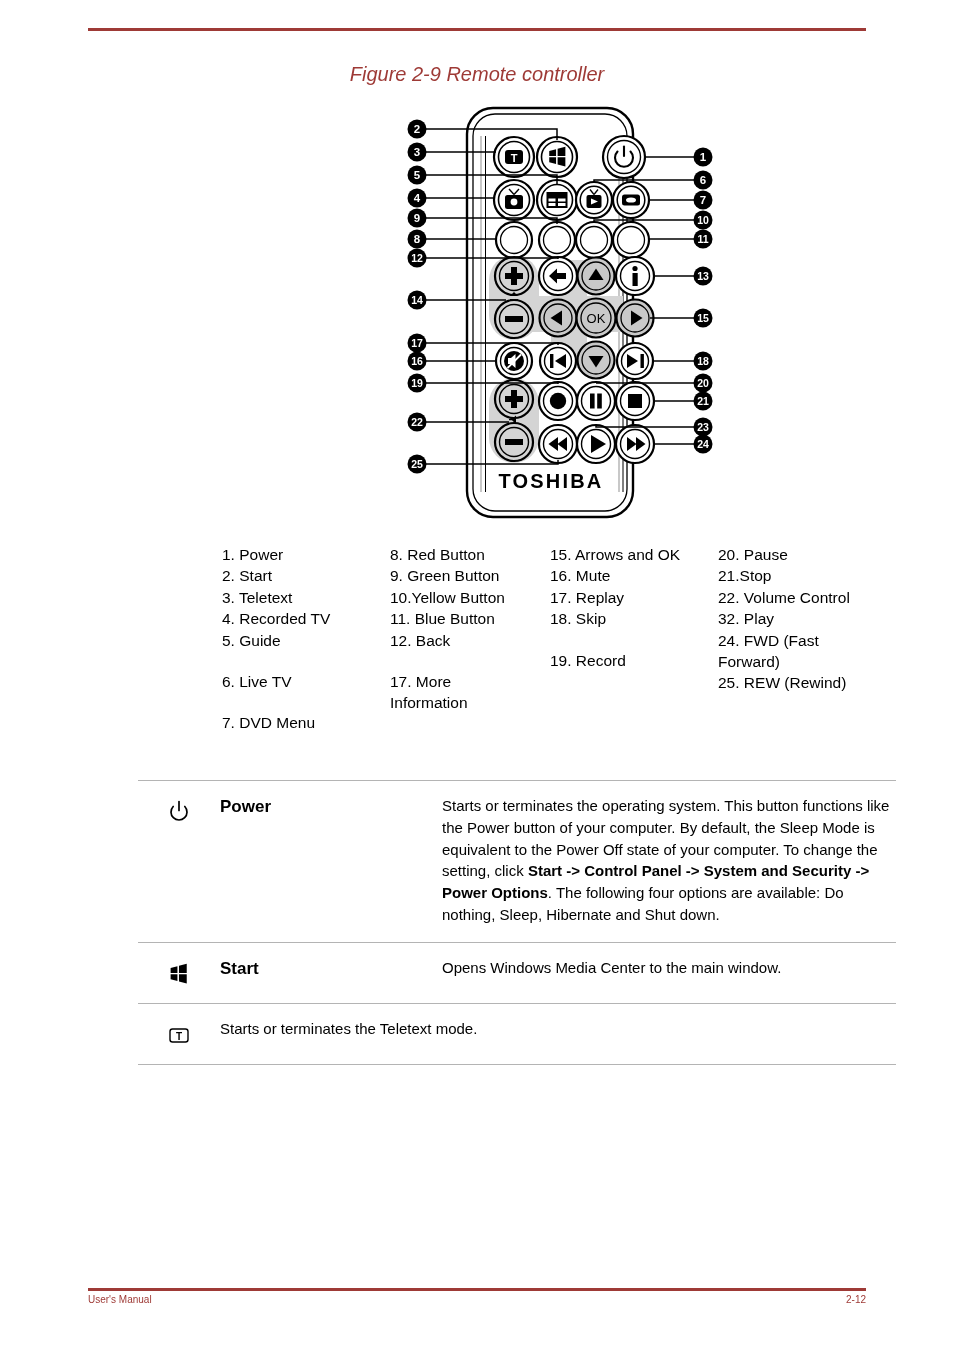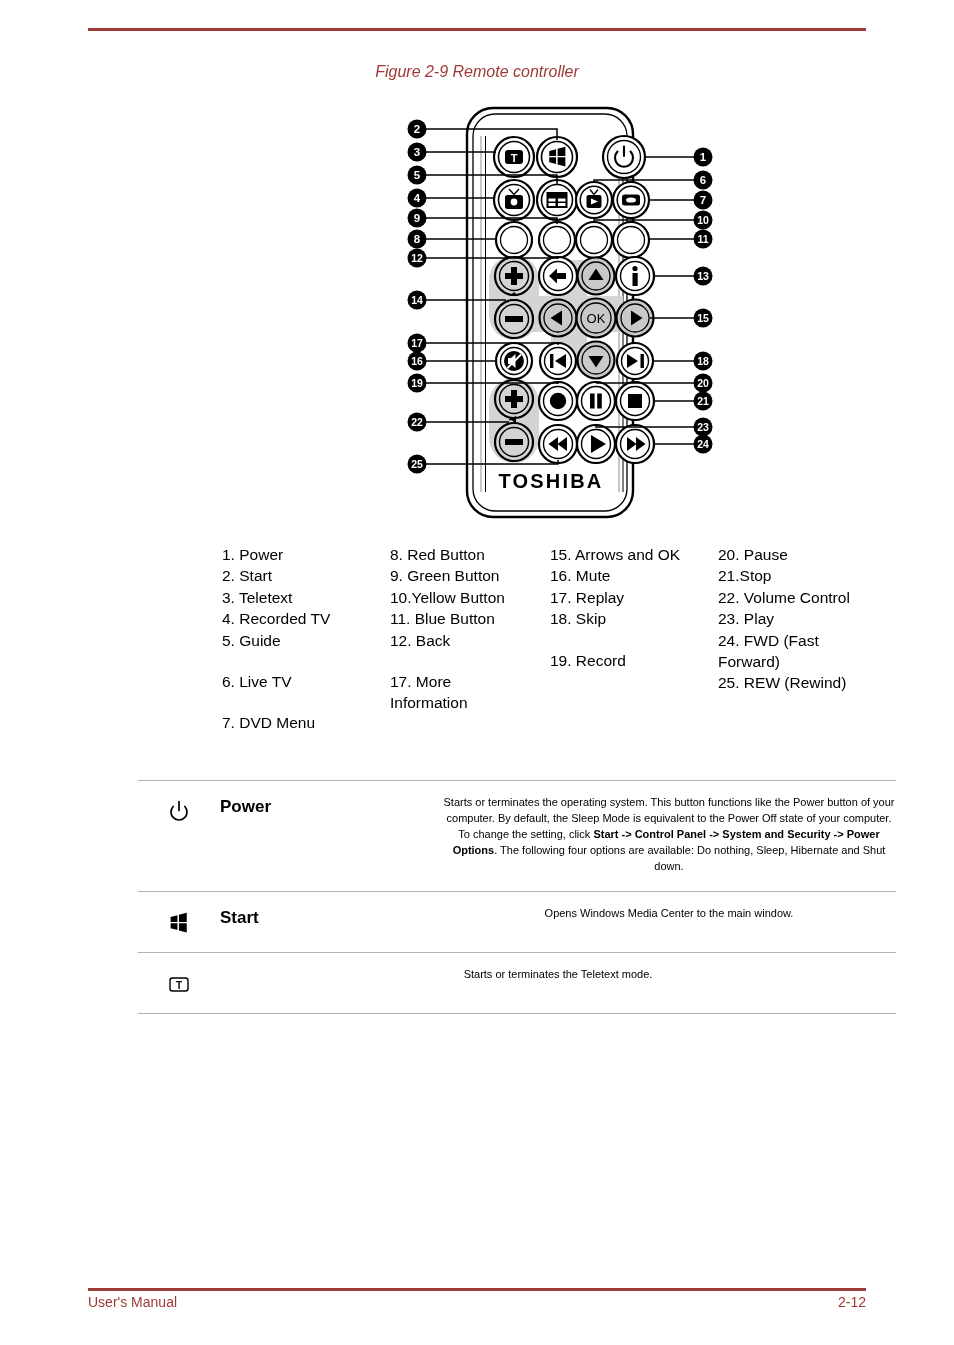--- a/index.html
+++ b/index.html
@@ -26,32 +26,32 @@
   #bottom-rule { top: 1288px; }
 
   #footer {
     position: absolute;
     left: 88px; right: 88px;
     top: 1294px;
     display: flex;
     justify-content: space-between;
     align-items: baseline;
     color: #9e3a36;
-    font-size: 14px;
+    font-size: 10px;
   }
 
   
   #figure-caption {
     position: absolute;
     left: 0; right: 0;
     top: 63px;
     text-align: center;
     color: #9e3a36;
     font-style: italic;
-    font-size: 16px;
+    font-size: 20px;
   }
 
   
   #figure-area {
     position: absolute;
     left: 395px;
     top: 100px;
     width: 330px;
     height: 425px;
   }
@@ -96,23 +96,22 @@
   }
   .desc-name {
     width: 222px;
     flex: 0 0 222px;
     font-weight: bold;
     font-size: 17px;
     line-height: 1.45;
   }
   .desc-text {
     flex: 1 1 auto;
-    font-size: 11px;
+    font-size: 15px;
     line-height: 1.45;
-    text-align: center;
   }
   .desc-text b { font-weight: bold; }
 </style>
 </head>
 <body>
 
 <div class="page-rule" id="top-rule"></div>
 
 <div id="figure-caption">Figure 2-9 Remote controller</div>
 
@@ -500,21 +499,21 @@
       <div class="legend-item">16. Mute</div>
       <div class="legend-item">17. Replay</div>
       <div class="legend-item">18. Skip</div>
       <div class="legend-spacer"></div>
       <div class="legend-item">19. Record</div>
     </div>
     <div class="legend-col">
       <div class="legend-item">20. Pause</div>
       <div class="legend-item">21.Stop</div>
       <div class="legend-item">22. Volume Control</div>
-      <div class="legend-item">23. Play</div>
+      <div class="legend-item">32. Play</div>
       <div class="legend-item">24. FWD (Fast
 Forward)</div>
       <div class="legend-item">25. REW (Rewind)</div>
     </div>
   </div>
 
 <div id="desc-table">
     <div class="desc-row">
       <div class="desc-icon">
         <svg width="26" height="26" viewBox="0 0 26 26">

